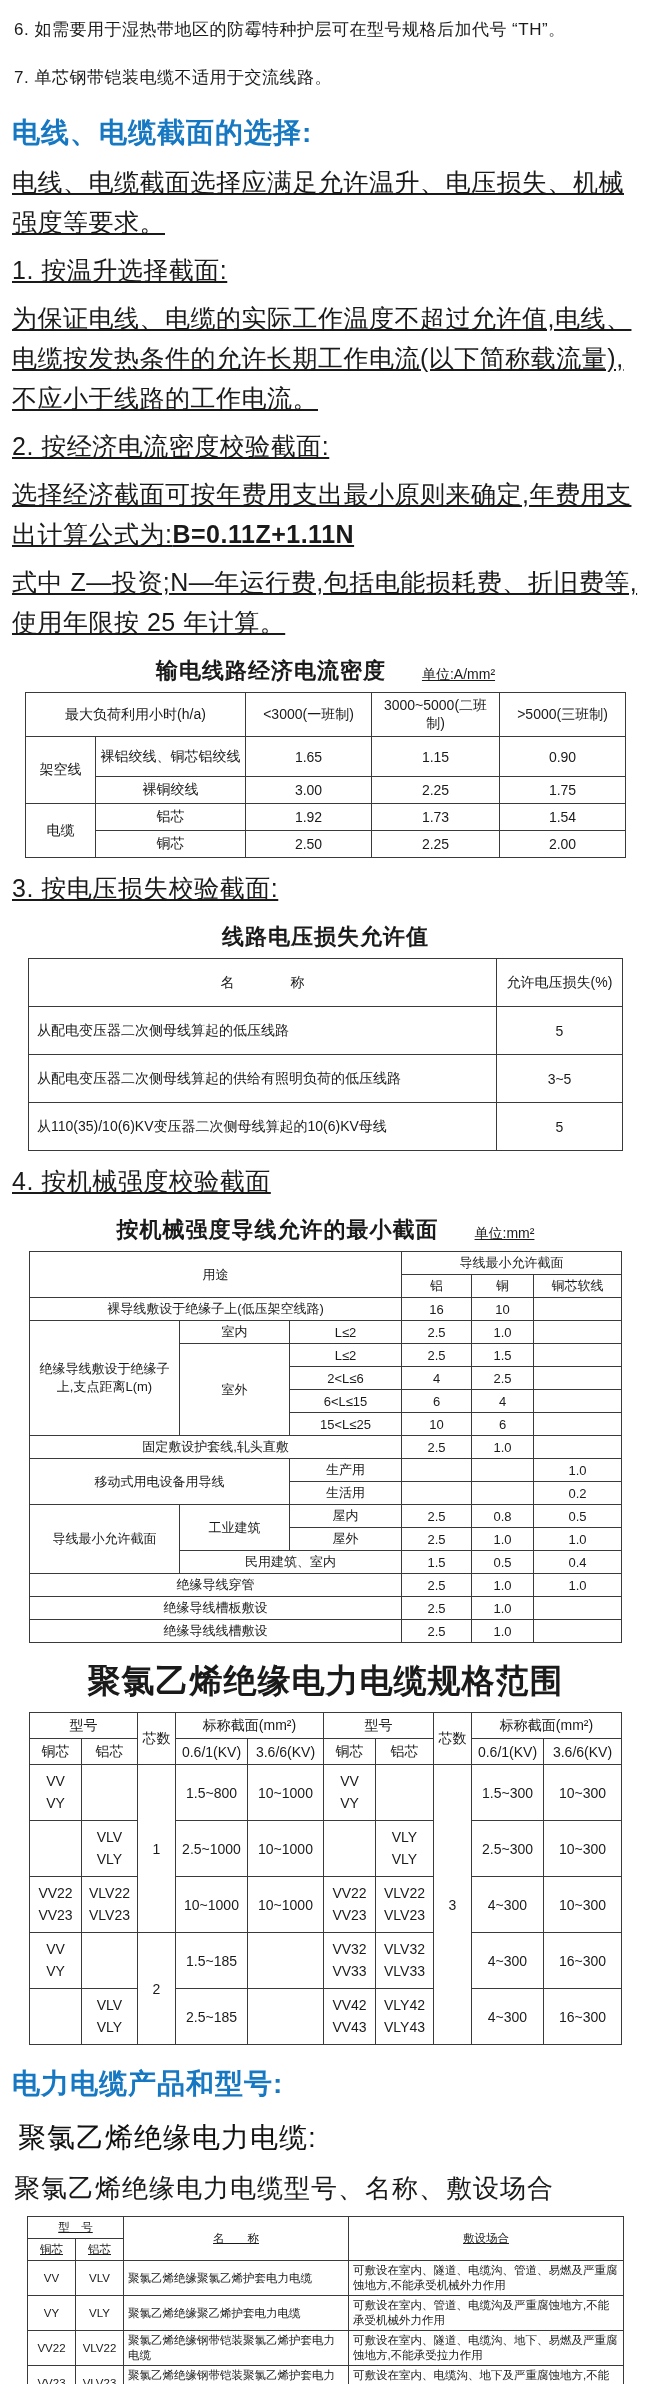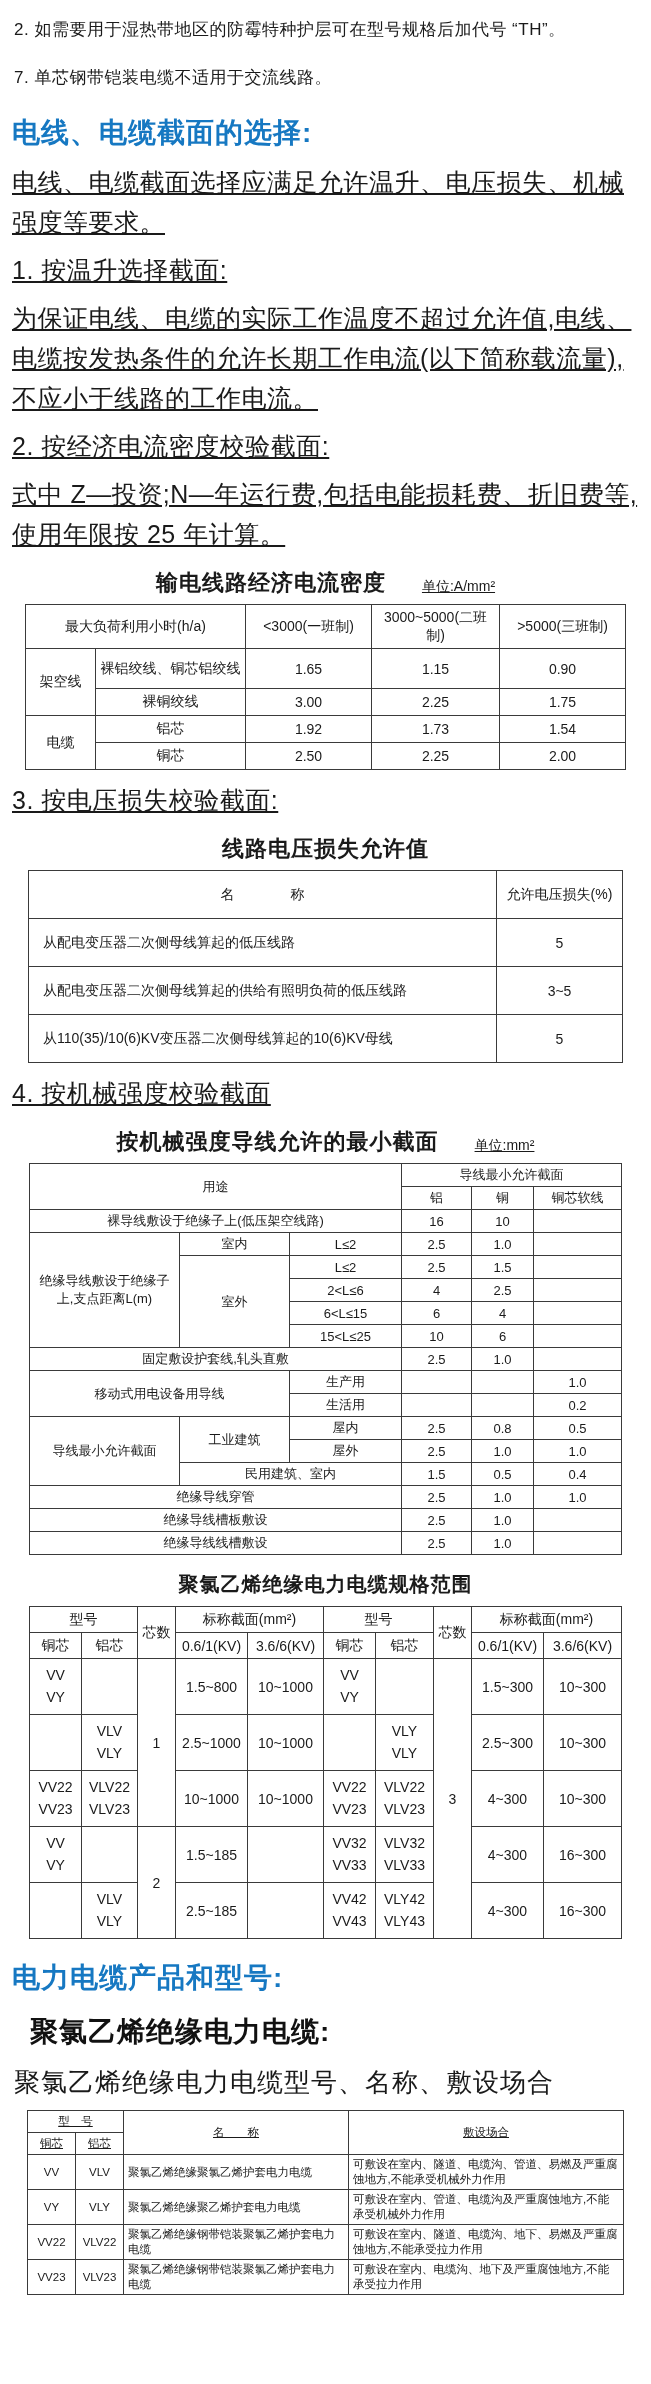--- a/index.html
+++ b/index.html
@@ -8,28 +8,28 @@
     width:651px;
     background:#ffffff;
     color:#1a1a1a;
     font-family:"Liberation Sans","DejaVu Sans",sans-serif;
   }
   .page { width:651px; padding:8px 12px 14px 12px; }
 
   .note { font-size:17px; margin:10px 0 25px 2px; letter-spacing:0.5px; }
 
   .heading-blue { color:#1678c2; font-size:28px; font-weight:bold; margin:20px 0 10px 0; letter-spacing:1px; }
-  .heading-black { color:#111; font-size:28px; font-weight:bold; margin:16px 0 10px 18px; letter-spacing:1px; }
+  .heading-black { color:#111; font-size:28px; font-weight:normal; margin:16px 0 10px 6px; letter-spacing:1px; }
 
   .para { font-size:25px; line-height:1.6; margin:8px 0; letter-spacing:0.5px;text-decoration:underline; }
   .formula { font-weight:bold; }
 
   .tbl-title-row { display:flex; justify-content:center; align-items:flex-end; gap:36px; margin:14px 0 4px 0; }
   .tbl-title { font-size:22px; font-weight:bold; letter-spacing:1px; }
-  .tbl-title-big { font-size:20px; font-weight:bold; text-align:center; margin:16px 0 8px 0; letter-spacing:1px; }
+  .tbl-title-big { font-size:33px; font-weight:bold; text-align:center; margin:16px 0 8px 0; letter-spacing:1px; }
   .tbl-title-plain { font-size:26px; text-align:left; margin:14px 0 10px 2px; letter-spacing:1px; }
   .unit { font-size:14px; padding-bottom:2px;text-decoration:underline; }
 
   table { border-collapse:collapse; margin:6px auto 10px auto; table-layout:fixed;border-radius:28px; }
   td,th {
     border:1.5px solid #3a3a3a;
     text-align:center;
     vertical-align:middle;
     font-weight:normal;
     padding:2px 3px;
@@ -37,50 +37,51 @@
   }
 
   .t1 { width:600px; font-size:14px; }
   .t1 th { height:44px; }
   .t1 td { height:27px; }
   .t1 tr.tall td { height:40px; }
 
   .t2 { width:594px; font-size:14px; }
   .t2 th { height:48px; }
   .t2 td { height:48px; }
-  .t2 .name { text-align:left; padding-left:14px;margin-top:16px; }
+  .t2 .name { text-align:left; padding-left:8px;margin-top:16px; }
 
   .t3 { width:592px; font-size:13px; }
   .t3 td, .t3 th { height:23px; padding:1px 2px; }
 
   .t4 { width:592px; font-size:14px; }
   .t4 th { height:26px; }
   .t4 td { height:56px; }
   .pre { white-space:pre-line; line-height:1.55; }
 
   .t5 { width:596px; font-size:11.5px; }
   .t5 th { height:22px;text-decoration:underline; }
   .t5 td { height:31px; padding:2px 4px; }
   .t5 .left { text-align:left; }
 </style>
 </head>
 <body>
 
 <div class="page">
 
-  <p class="note">2. 如需要用于湿热带地区的防霉特种护层可在型号规格后加代号 “TH”。</p>
+  <p class="note">6. 如需要用于湿热带地区的防霉特种护层可在型号规格后加代号 “TH”。</p>
   <p class="note">7. 单芯钢带铠装电缆不适用于交流线路。</p>
 
   <h2 class="heading-blue">电线、电缆截面的选择:</h2>
   <p class="para">电线、电缆截面选择应满足允许温升、电压损失、机械强度等要求。</p>
 
   <p class="para">1. 按温升选择截面:</p>
   <p class="para">为保证电线、电缆的实际工作温度不超过允许值,电线、电缆按发热条件的允许长期工作电流(以下简称载流量),不应小于线路的工作电流。</p>
 
   <p class="para">2. 按经济电流密度校验截面:</p>
+  <p class="para"><span>选择经济截面可按年费用支出最小原则来确定,年费用支出计算公式为:</span><span class="formula">B=0.11Z+1.11N</span></p>
   <p class="para">式中 Z—投资;N—年运行费,包括电能损耗费、折旧费等,使用年限按 25 年计算。</p>
 
   <div class="tbl-title-row">
     <span class="tbl-title">输电线路经济电流密度</span>
     <span class="unit">单位:A/mm²</span>
   </div>
 
   <table class="t1">
     <colgroup>
         <col style="width:70px">

